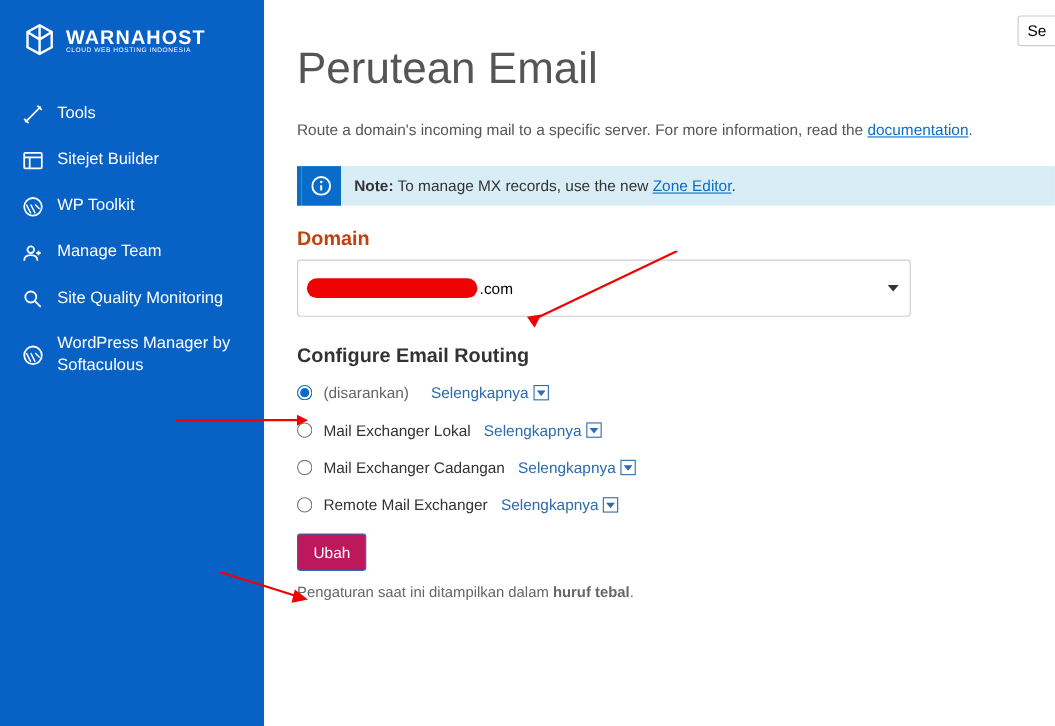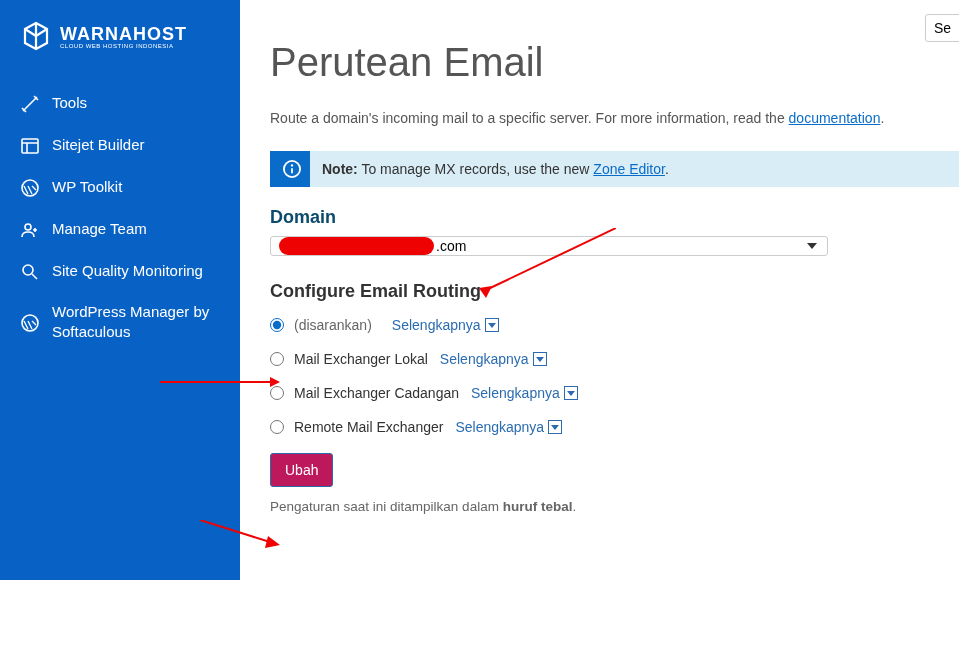--- a/index.html
+++ b/index.html
@@ -1,35 +1,35 @@
 <!DOCTYPE html>
 <html><head>
   <meta charset="utf-8">
   <style>
     * { margin: 0; padding: 0; box-sizing: border-box; }
     body { font-family: -apple-system, BlinkMacSystemFont, "Segoe UI", Arial, sans-serif; background: #fff; width: 959px; height: 660px; overflow: hidden; position: relative; }
-    .sidebar { width: 240px; height: 580px; background: #0862c5; color: #fff; padding: 20px 0; position: absolute; left: 0; top: 0; }
+    .sidebar { width: 240px; height: 660px; background: #0862c5; color: #fff; padding: 20px 0; position: absolute; left: 0; top: 0; }
     .logo { display: flex; align-items: center; padding: 0 20px 30px 20px; }
     .logo-icon { width: 32px; height: 32px; margin-right: 8px; }
     .logo-text { font-size: 18px; font-weight: 700; letter-spacing: 1px; }
     .logo-sub { font-size: 6px; letter-spacing: 0.5px; display: block; margin-top: -2px; }
     .nav-item { display: flex; align-items: center; padding: 10px 20px; cursor: pointer; color: #ffffff; }
     .nav-icon { width: 20px; height: 20px; margin-right: 12px; flex-shrink: 0; margin-top: 2px; }
     .nav-label { font-size: 15px; line-height: 1.3; }
     .main { position: absolute; left: 240px; top: 0; right: 0; bottom: 0; background: #fff; padding: 40px 0 0 30px; }
     .page-title { font-size: 40px; font-weight: 300; color: #555; margin-bottom: 25px; }
     .description { font-size: 14px; color: #555; margin-bottom: 25px; }
     .description a { color: #0a6cc9; }
     .notice { display: flex; align-items: center; background: #d9edf7; border-left: 4px solid #0a6cc9; margin-bottom: 20px; }
     .notice-icon { width: 36px; height: 36px; background: #0a6cc9; color: #fff; display: flex; align-items: center; justify-content: center; margin-right: 12px; }
     .notice-text { font-size: 14px; color: #333; padding: 8px 0; }
     .notice-text strong { font-weight: 700; }
     .notice-text a { color: #0a6cc9; text-decoration: underline; }
-    .section-label { font-size: 18px; font-weight: 600; color: #0c4a6e; margin-bottom: 8px; }
-    .domain-select { width: 558px; height: 20px; border: 1px solid #ccc; border-radius: 3px; padding: 4px 8px; font-size: 14px; margin-bottom: 25px; position: relative; display: flex; align-items: center; }
+    .section-label { font-size: 18px; font-weight: 600; color: #c2410c; margin-bottom: 8px; }
+    .domain-select { width: 558px; height: 52px; border: 1px solid #ccc; border-radius: 3px; padding: 4px 8px; font-size: 14px; margin-bottom: 25px; position: relative; display: flex; align-items: center; }
     .domain-redacted { background: #ee0202; width: 155px; height: 18px; border-radius: 9px; display: inline-block; }
     .domain-suffix { margin-left: 2px; }
     .domain-select::after { content: ""; position: absolute; right: 10px; top: 50%; transform: translateY(-50%); border-left: 5px solid transparent; border-right: 5px solid transparent; border-top: 6px solid #333; }
     .config-title { font-size: 18px; font-weight: 600; color: #333; margin-bottom: 15px; }
     .radio-row { display: flex; align-items: center; margin-bottom: 18px; }
     .radio-row input[type="radio"] { margin-right: 10px; width: 14px; height: 14px; accent-color: #0a6cc9; }
     .radio-label { font-size: 14px; color: #333; margin-right: 4px; }
     .radio-hint { font-size: 14px; color: #666; margin-right: 12px; }
     .more-link { color: #2b6cb0; font-size: 14px; text-decoration: none; display: inline-flex; align-items: center; margin-left: 8px; }
     .more-link-icon { width: 14px; height: 14px; border: 1.5px solid #2b6cb0; display: inline-flex; align-items: center; justify-content: center; margin-left: 4px; }

